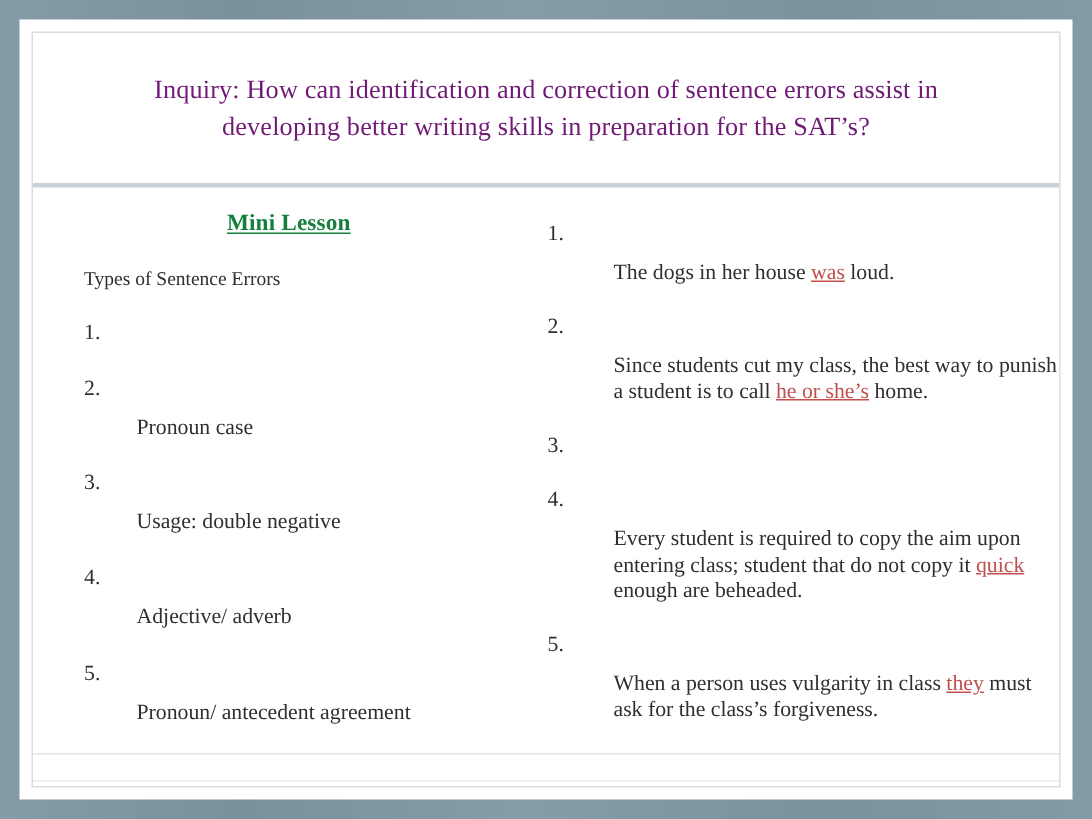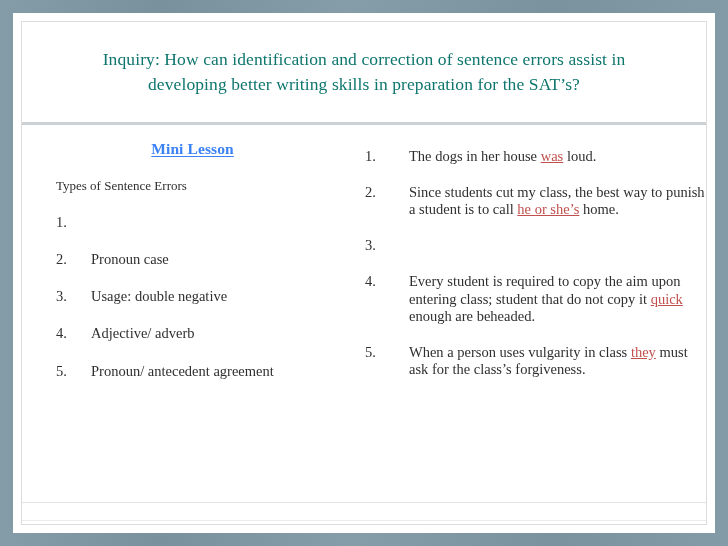--- a/index.html
+++ b/index.html
@@ -73,21 +73,21 @@
     left: 0; top: 0;
     width: 684px;
     height: 100px;
     display: flex;
     align-items: center;
     justify-content: center;
   }
   #title-text {
     font-size: 17.5px;
     line-height: 1.45;
-    color: #0f766e;
+    color: #701a75;
     text-align: center;
     width: 600px;
     letter-spacing: 0.1px;
   }
 
   
   #title-divider {
     position: absolute;
     left: 0;
     top: 100px;
@@ -107,21 +107,21 @@
     align-items: flex-start;
   }
   .column {
     box-sizing: border-box;
   }
   #left-column  { width: 335px; padding-left: 34px; }
   #right-column { width: 349px; padding-left: 8px; }
 
   .col-heading {
     font-size: 15.5px;
-    color: #3b82f6;
+    color: #15803d;
     text-align: center;
     text-decoration: underline;
     text-underline-offset: 2px;
     margin: 10px 0 0 0;
     letter-spacing: 0.1px;
   }
   #left-heading  { font-weight: bold; padding-right: 28px; }
   #right-heading { font-weight: normal; padding-right: 44px; }
 
   .lead-line {
@@ -142,20 +142,21 @@
     align-items: flex-start;
     font-size: 14.5px;
     color: #2f2f2f;
   }
   .num-marker {
     flex: 0 0 auto;
     text-align: left;
   }
   .num-body {
     flex: 1 1 auto;
+    margin-top: 26px;
   }
 
   
   #left-list .num-row   { margin-top: 19px; line-height: 1.25; }
   #left-list .num-marker{ width: 35px; }
 
   
   #right-list .num-row   { margin-top: 19px; line-height: 1.18; }
   #right-list .num-marker{ width: 44px; }
   #right-list .num-row:first-child { margin-top: 18px; }

